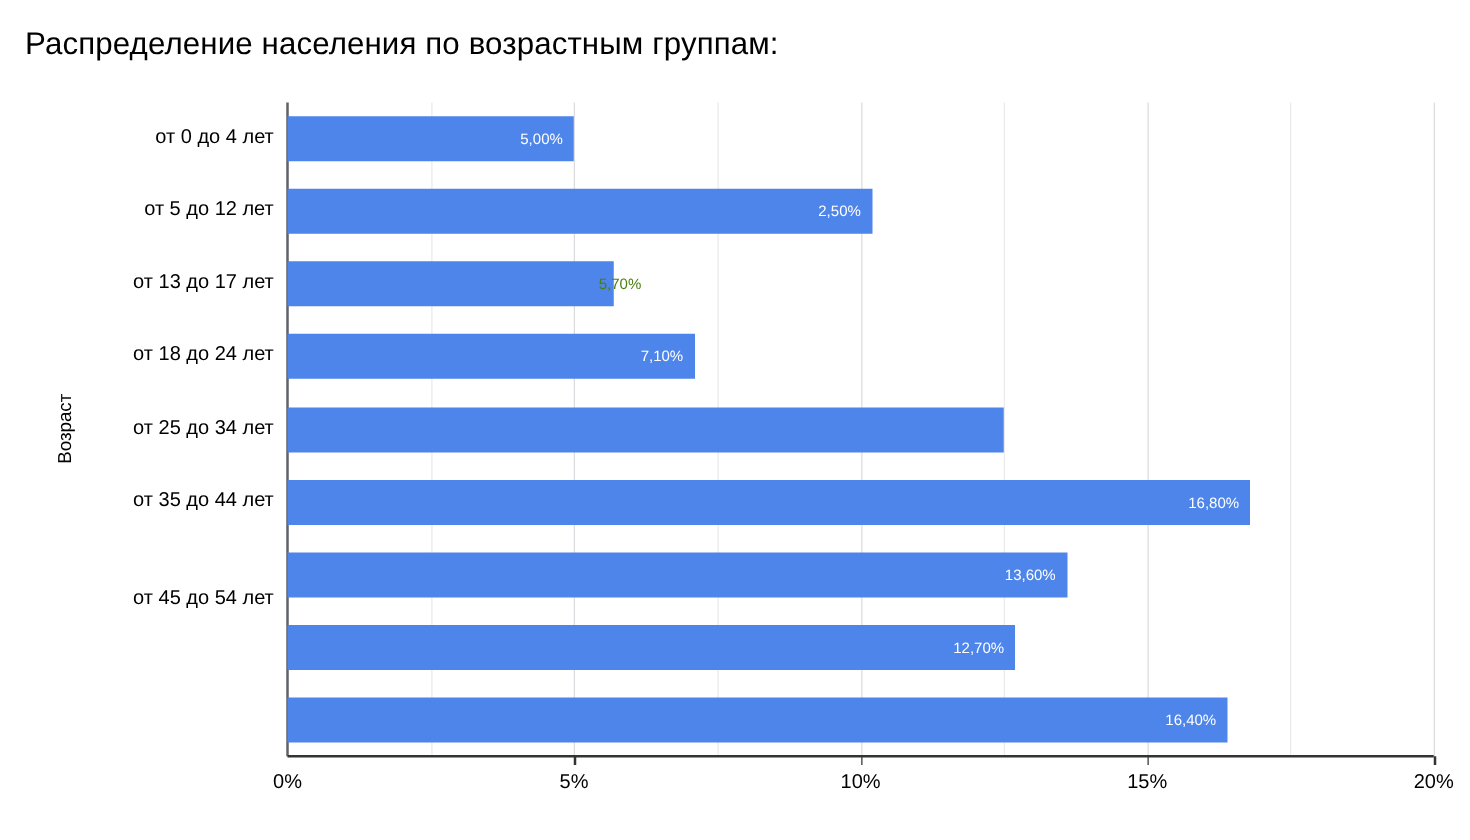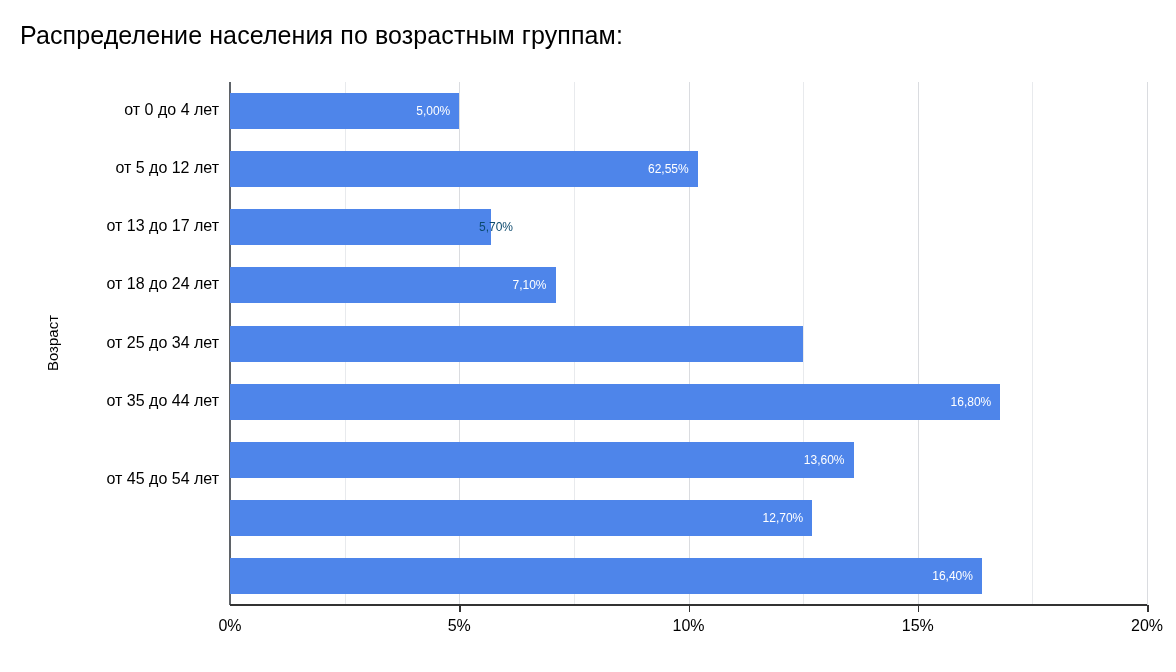--- a/index.html
+++ b/index.html
@@ -182,25 +182,25 @@
   <div class="axis-y-line"></div>
   <div class="axis-x-line"></div>
 
   <div class="bars-layer" id="bars-layer">
       <div class="bar-row" style="top: 11.0556px; height: 36px;">
         <div class="bar" style="width: 229.25px; background: rgb(78, 133, 234);"></div>
         <div class="bar-value" style="width: 229.25px; color: rgb(255, 255, 255);">5,00%</div>
       </div>
       <div class="bar-row" style="top: 69.1667px; height: 36px;">
         <div class="bar" style="width: 467.67px; background: rgb(78, 133, 234);"></div>
-        <div class="bar-value" style="width: 467.67px; color: rgb(255, 255, 255);">62,55%</div>
+        <div class="bar-value" style="width: 467.67px; color: rgb(255, 255, 255);">2,50%</div>
       </div>
       <div class="bar-row" style="top: 127.278px; height: 36px;">
         <div class="bar" style="width: 261.345px; background: rgb(78, 133, 234);"></div>
-        <div class="bar-value" style="width: 292px; color: #0c4a6e;">5,70%</div>
+        <div class="bar-value" style="width: 292px; color: #4d7c0f;">5,70%</div>
       </div>
       <div class="bar-row" style="top: 185.389px; height: 36px;">
         <div class="bar" style="width: 325.535px; background: rgb(78, 133, 234);"></div>
         <div class="bar-value" style="width: 325.535px; color: rgb(255, 255, 255);">7,10%</div>
       </div>
       <div class="bar-row" style="top: 243.5px; height: 36px;">
         <div class="bar" style="width: 573.125px; background: rgb(78, 133, 234);"></div>
         <div class="bar-value" style="width: 687px; color: rgb(255, 255, 255);">12,50%</div>
       </div>
       <div class="bar-row" style="top: 301.611px; height: 36px;">

